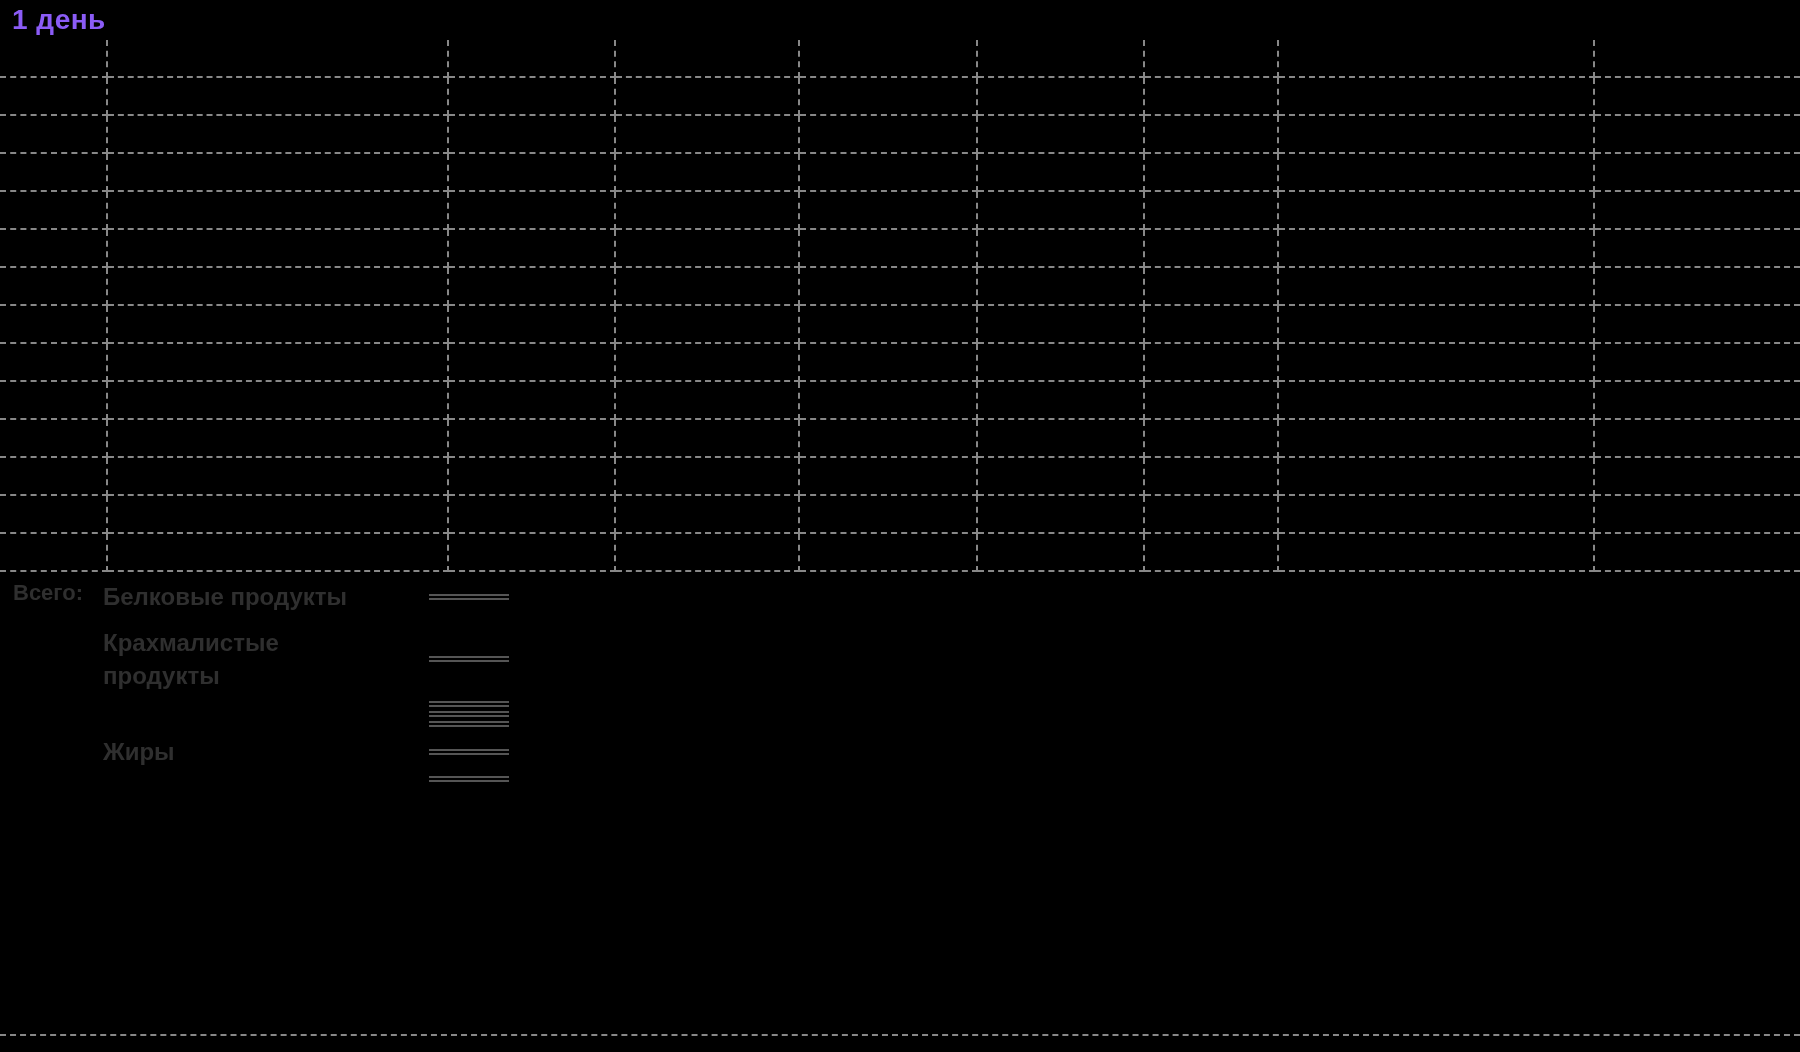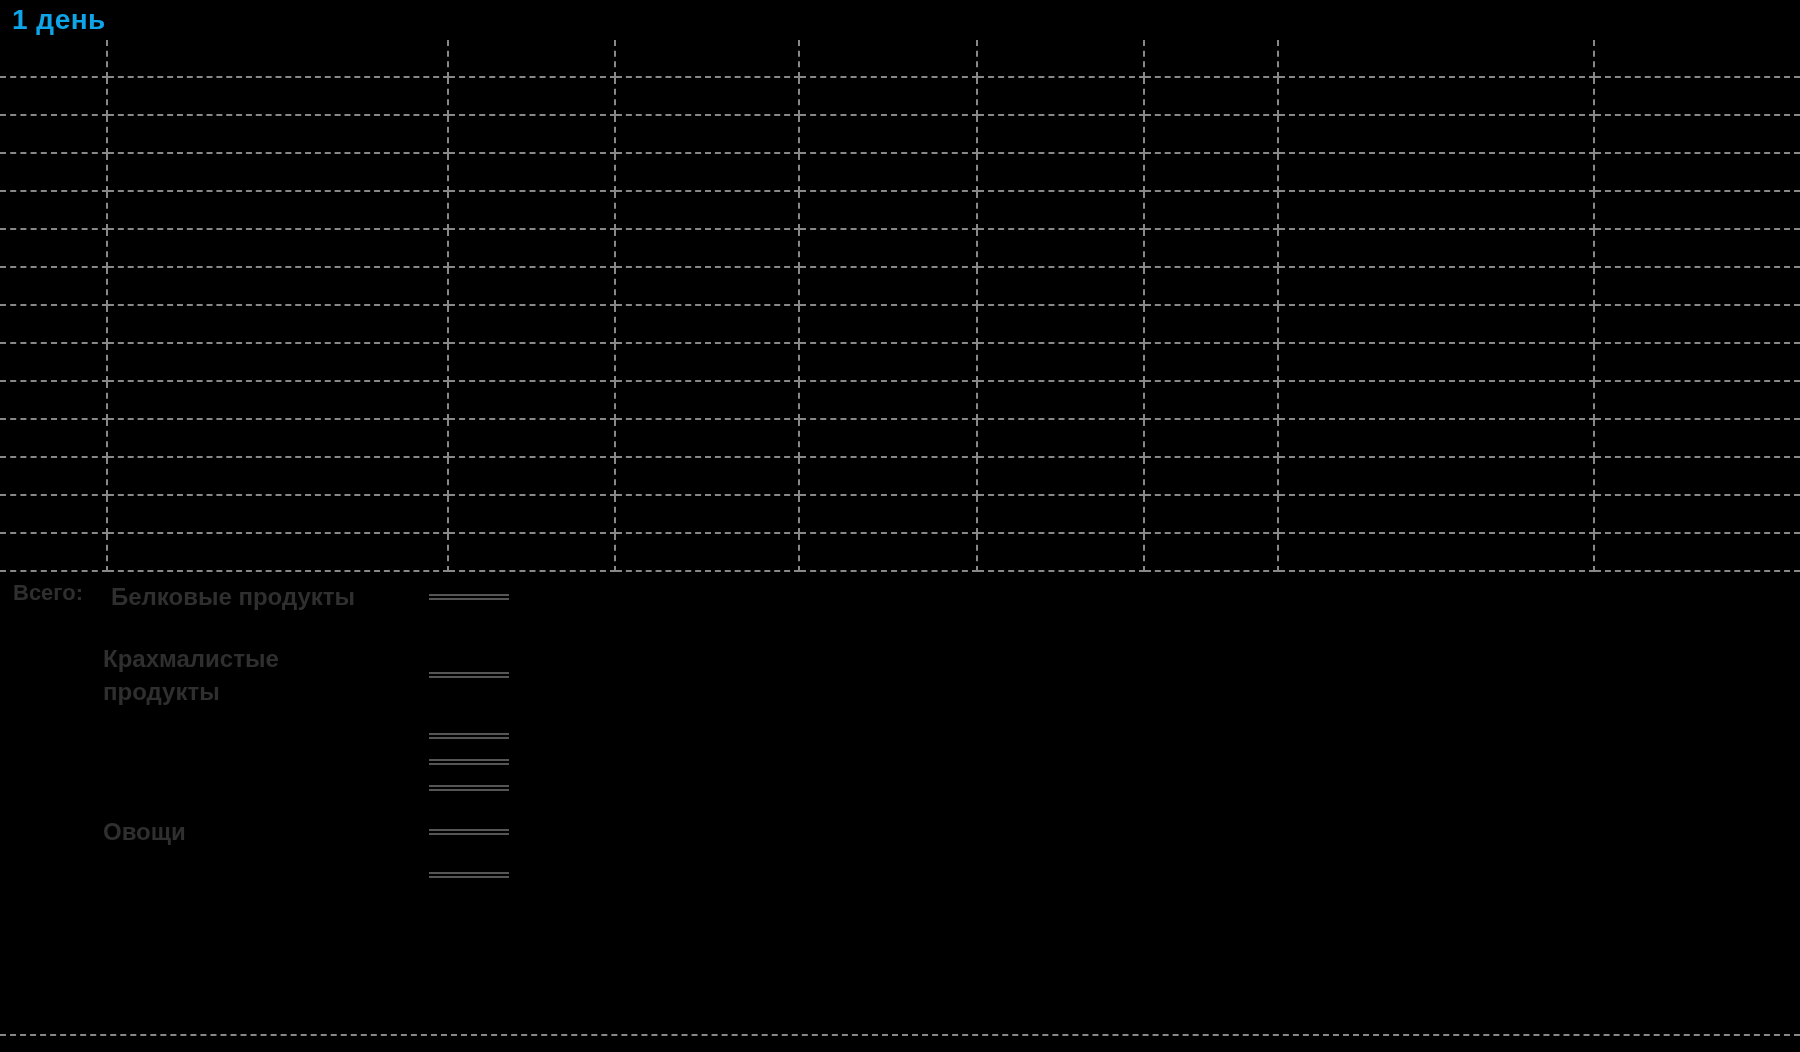--- a/index.html
+++ b/index.html
@@ -15,21 +15,21 @@
     width: 100%;
     height: 100%;
     position: relative;
   }
   .day-title {
     position: absolute;
     top: 4px;
     left: 12px;
     font-size: 28px;
     font-weight: 700;
-    color: #0ea5e9;
+    color: #8b5cf6;
     letter-spacing: 0.5px;
   }
   table.grid {
     position: absolute;
     top: 40px;
     left: 0;
     width: 100%;
     border-collapse: separate;
     border-spacing: 0;
     table-layout: fixed;
@@ -53,21 +53,21 @@
   table.grid td:last-child { border-right: none; }
 
   
   .totals {
     position: absolute;
     top: 576px; 
     left: 0;
     width: 100%;
     display: grid;
     grid-template-columns: 95px 300px 147px 1fr;
-    row-gap: 20px;
+    row-gap: 4px;
   }
   .totals .label-total {
     grid-column: 1;
     grid-row: 1;
     text-align: right;
     padding-right: 12px;
     font-size: 22px;
     font-weight: 700;
     color: #2f2f2f;
     padding-top: 4px;
@@ -274,38 +274,38 @@
           <td></td>
           <td></td>
           <td></td>
         </tr>
       </tbody>
   </table>
 
   <div class="totals">
     <div class="label-total">Всего:</div>
 
-  <div class="cat" style="grid-row: 1; margin-left: 8px;">Белковые продукты</div>
+  <div class="cat" style="grid-row: 1;">Белковые продукты</div>
       <div class="blank" style="grid-row: 1;">
         <div class="line"></div>
       </div>
       <div class="cat" style="grid-row: 2;">Крахмалистые продукты</div>
       <div class="blank" style="grid-row: 2;">
         <div class="line"></div>
       </div>
       <div class="blank" style="grid-row: 3;">
         <div class="line"></div>
       </div>
       <div class="blank" style="grid-row: 4;">
         <div class="line"></div>
       </div>
       <div class="blank" style="grid-row: 5;">
         <div class="line"></div>
       </div>
-      <div class="cat" style="grid-row: 6;">Овощи</div>
+      <div class="cat" style="grid-row: 6;">Жиры</div>
       <div class="blank" style="grid-row: 6;">
         <div class="line"></div>
       </div>
       <div class="blank" style="grid-row: 7;">
         <div class="line"></div>
       </div>
     </div>
 
   <div class="bottom-border"></div>
 </div>

